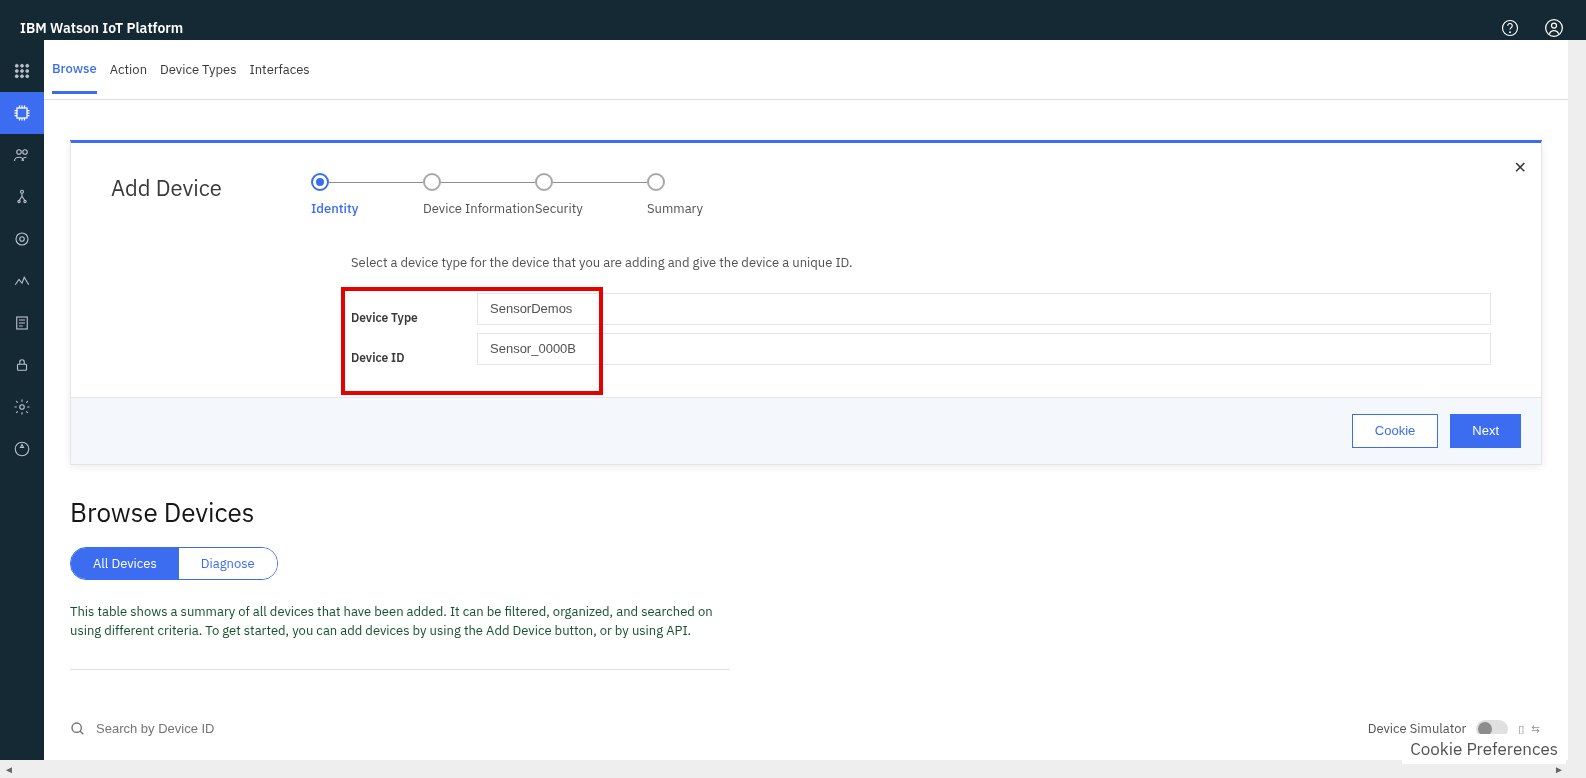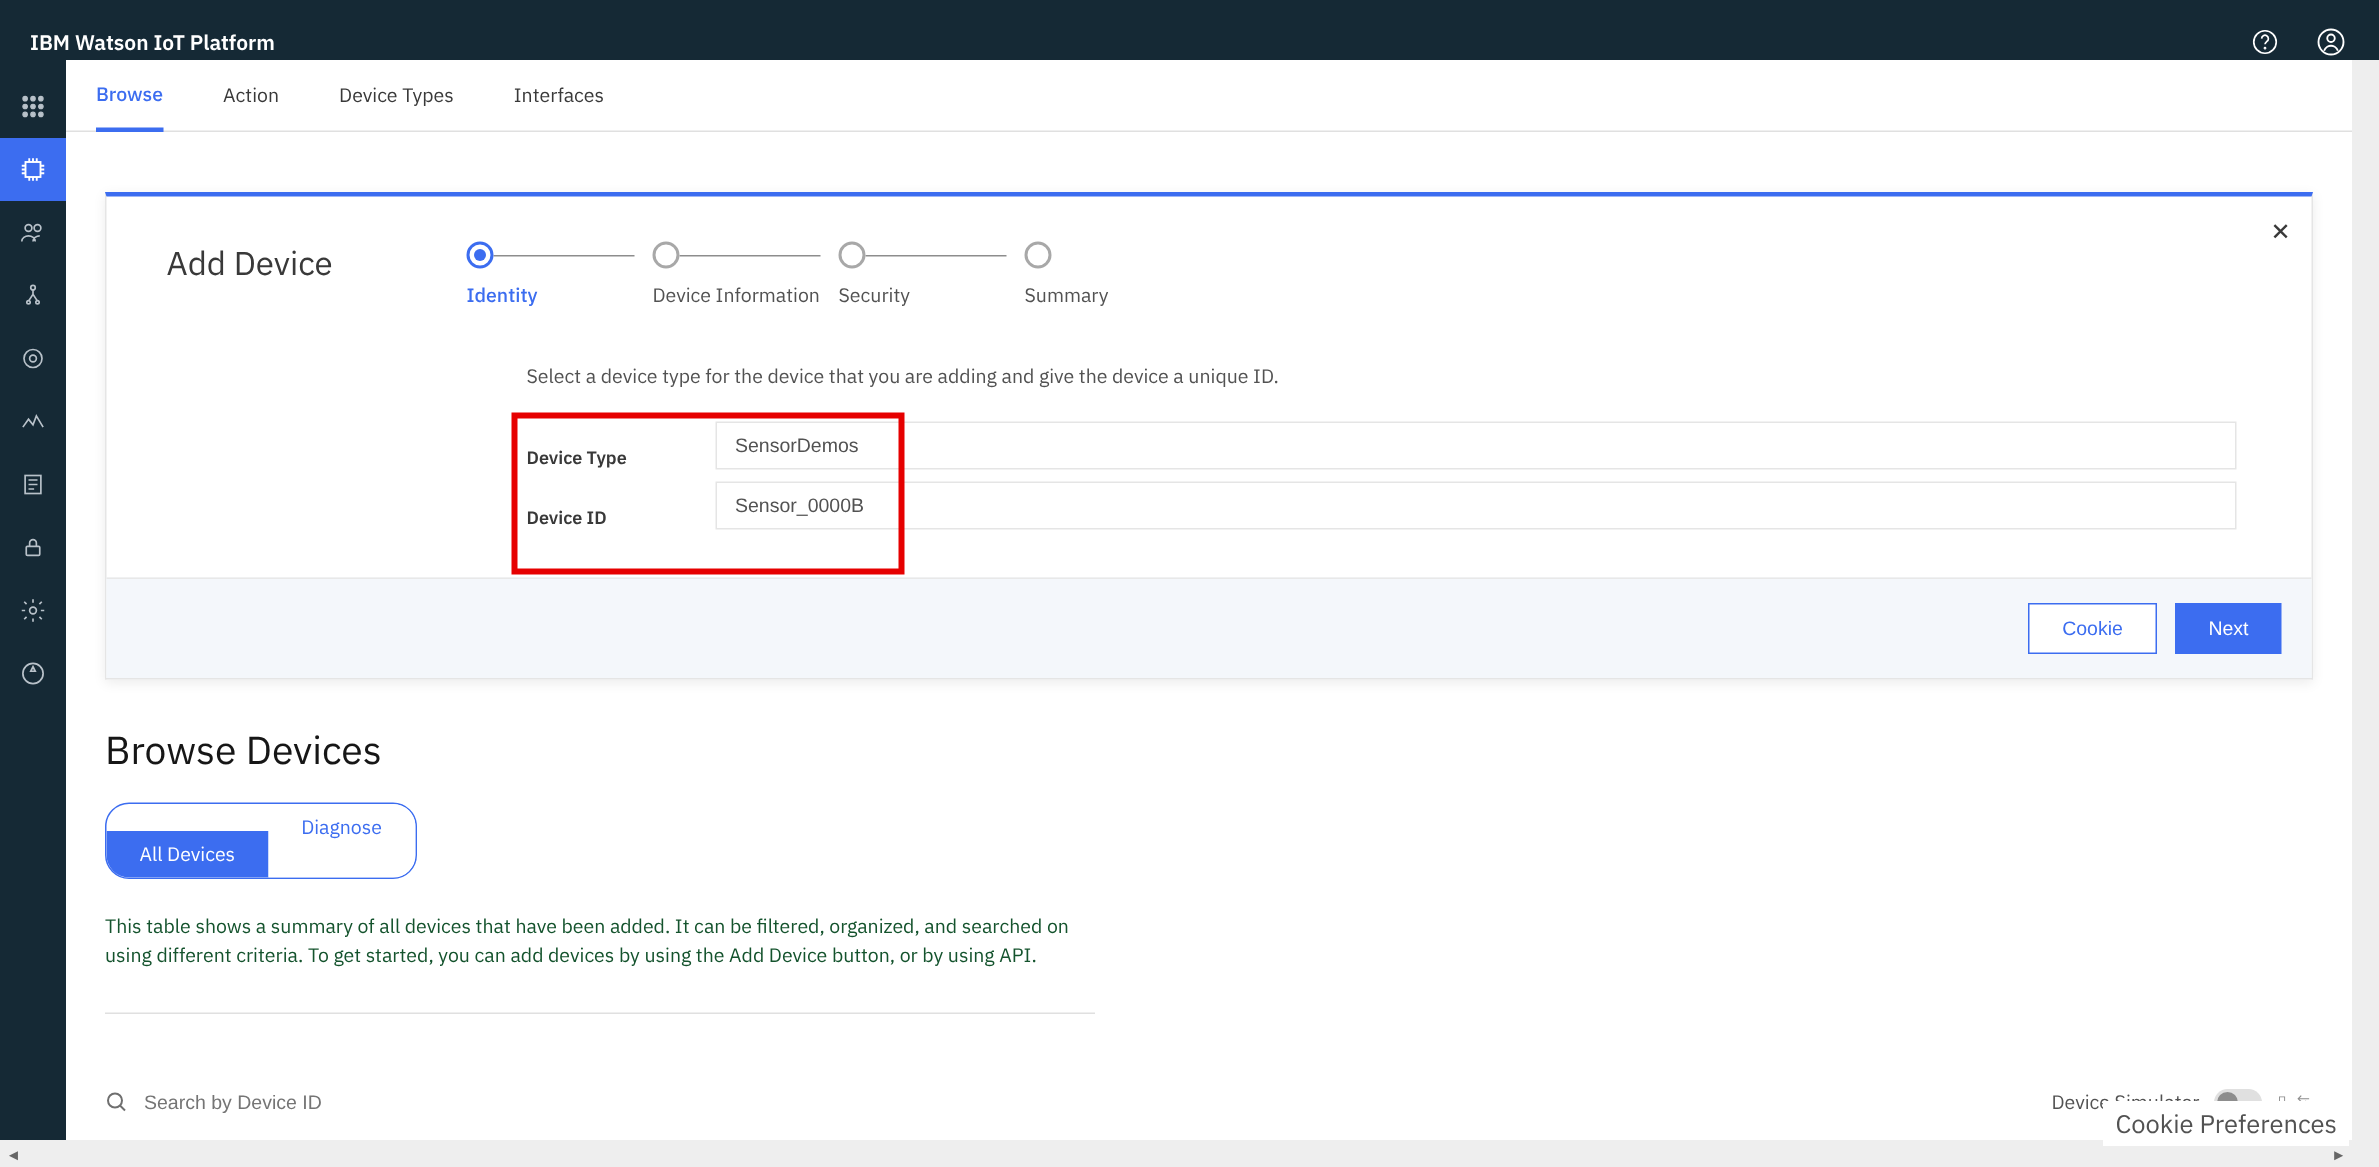--- a/index.html
+++ b/index.html
@@ -16,55 +16,55 @@
 .left-nav { position: absolute; top: 40px; left: 0; width: 44px; bottom: 0; background: #152935; display: flex; flex-direction: column; align-items: center; padding-top: 10px; gap: 0; }
 .left-nav .nav-item { width: 44px; height: 42px; display: flex; align-items: center; justify-content: center; cursor: pointer; }
 .left-nav .nav-item.active { background: #3c6df0; }
 .left-nav .nav-item svg { stroke: #b8c1c9; fill: none; }
 .left-nav .nav-item.active svg { stroke: #fff; }
 
 
 .main-area { position: absolute; top: 40px; left: 44px; right: 18px; bottom: 18px; background: #fff; overflow: auto; }
 
 
-.tab-row { display: flex; gap: 40px; padding: 0 20px; border-bottom: 1px solid #e0e0e0; height: 48px; align-items: center; }
+.tab-row { display: flex; gap: 13px; padding: 0 8px; border-bottom: 1px solid #e0e0e0; height: 60px; align-items: center; }
 .tab-row .tab { font-size: 13px; color: #393939; cursor: pointer; height: 48px; display: flex; align-items: center; }
 .tab-row .tab.active { color: #3c6df0; border-bottom: 3px solid #3c6df0; margin-bottom: -1px; font-weight: 500; }
 
 .content-wrapper { padding: 0 26px; }
 
 
 .modal-card { border: 1px solid #e5e5e5; border-top: 3px solid #3c6df0; box-shadow: 0 2px 8px rgba(0,0,0,0.08); margin-top: 40px; position: relative; background: #fff; }
 .modal-inner { padding: 30px 40px 10px 40px; display: flex; gap: 40px; }
 .modal-title { font-size: 22px; font-weight: 400; color: #393939; min-width: 160px; }
 .modal-close { position: absolute; top: 14px; right: 14px; cursor: pointer; font-size: 16px; color: #393939; }
 
 
-.stepper { display: flex; gap: 12px; }
+.stepper { display: flex; gap: 0; }
 .step { display: flex; flex-direction: column; width: 112px; position: relative; }
 .step:last-child { width: auto; }
 .step .circle { width: 18px; height: 18px; border: 2px solid #3c6df0; border-radius: 50%; background: #fff; display: flex; align-items: center; justify-content: center; z-index: 2; }
 .step.active .circle::after { content: ""; width: 8px; height: 8px; background: #3c6df0; border-radius: 50%; }
 .step.inactive .circle { border-color: #a8a8a8; }
 .step .label { font-size: 13px; margin-top: 10px; color: #3c6df0; font-weight: 500; line-height: 1.3; }
 .step.inactive .label { color: #525252; font-weight: 400; }
 .step .line { position: absolute; top: 9px; left: 18px; right: 0; height: 1px; background: #8d8d8d; z-index: 1; }
 .step:last-child .line { display: none; }
 
 .modal-footer { background: #f4f7fb; padding: 16px 20px; display: flex; justify-content: flex-end; gap: 12px; border-top: 1px solid #e8e8e8; }
 .btn { height: 34px; padding: 0 22px; font-size: 13px; border: none; cursor: pointer; }
 .btn.secondary { background: #fff; color: #3c6df0; border: 1px solid #3c6df0; }
 .btn.primary { background: #3c6df0; color: #fff; }
 
 
 .browse-section { padding: 30px 26px 20px 26px; }
 .browse-title { font-size: 26px; font-weight: 400; color: #161616; margin-bottom: 18px; }
 .pill-group { display: inline-flex; border: 1px solid #3c6df0; border-radius: 16px; overflow: hidden; margin-bottom: 22px; }
 .pill-group .pill { padding: 7px 22px; font-size: 13px; cursor: pointer; }
-.pill-group .pill.active { background: #3c6df0; color: #fff; margin-top: 18px; }
+.pill-group .pill.active { background: #3c6df0; color: #fff; }
 .pill-group .pill.inactive { background: #fff; color: #3c6df0; }
 .browse-desc { font-size: 13px; color: #14532d; max-width: 660px; line-height: 1.5; margin-bottom: 40px; border-bottom: 1px solid #e0e0e0; padding-bottom: 28px; }
 
 .search-row { display: flex; align-items: center; justify-content: space-between; padding: 10px 26px; }
 .search-wrap { display: flex; align-items: center; gap: 10px; color: #6f6f6f; }
 .search-wrap input { border: none; outline: none; font-size: 13px; width: 260px; color: #701a75; }
 .sim-wrap { display: flex; align-items: center; gap: 10px; font-size: 13px; color: #525252; }
 .toggle { width: 32px; height: 18px; border-radius: 9px; background: #e0e0e0; position: relative; }
 .toggle::after { content: ""; position: absolute; width: 14px; height: 14px; border-radius: 50%; background: #8d8d8d; top: 2px; left: 2px; }
 

